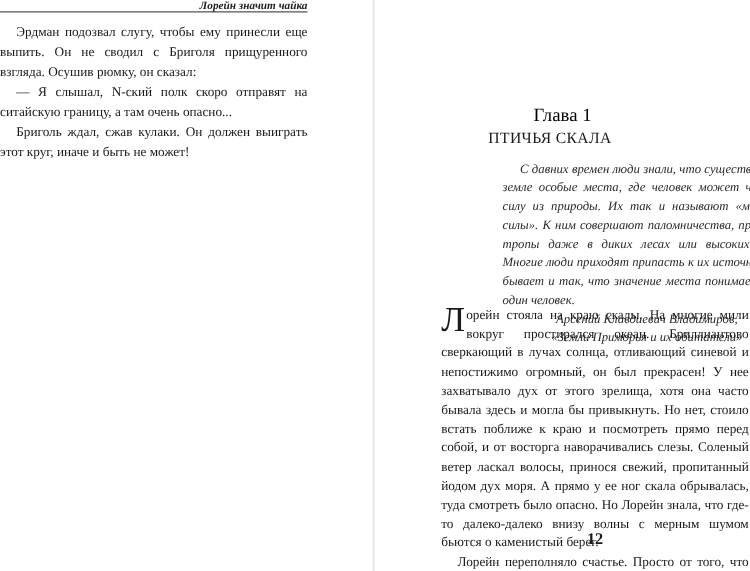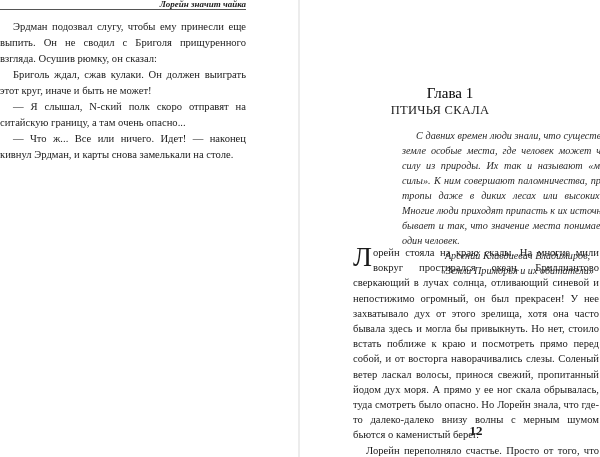--- a/index.html
+++ b/index.html
@@ -55,23 +55,22 @@
     text-align: center; font-size: 13px; font-weight: bold; line-height: 14px;
   }
 </style>
 </head>
 <body>
 
 <div class="page page-left">
   <div class="running-head">Лорейн значит чайка</div>
   <div class="left-text">
     <p class="p">Эрдман подозвал слугу, чтобы ему принесли еще выпить. Он не сводил с Бриголя прищуренного взгляда. Осушив рюмку, он сказал:</p>
+    <p class="p">— Я слышал, N-ский полк скоро отправят на ситайскую границу, а там очень опасно...</p>
     <p class="p">Бриголь ждал, сжав кулаки. Он должен выиграть этот круг, иначе и быть не может!</p>
-    <p class="p">— Я слышал, N-ский полк скоро отправят на ситайскую границу, а там очень опасно...</p>
-    <p class="p">— Что ж... Все или ничего. Идет! — наконец кивнул Эрдман, и карты снова замелькали на столе.</p>
   </div>
 </div>
 
 <div class="divider"></div>
 
 <div class="page page-right">
   <div class="chapter-num">Глава 1</div>
   <div class="chapter-title">ПТИЧЬЯ СКАЛА</div>
 
   <div class="epigraph">

